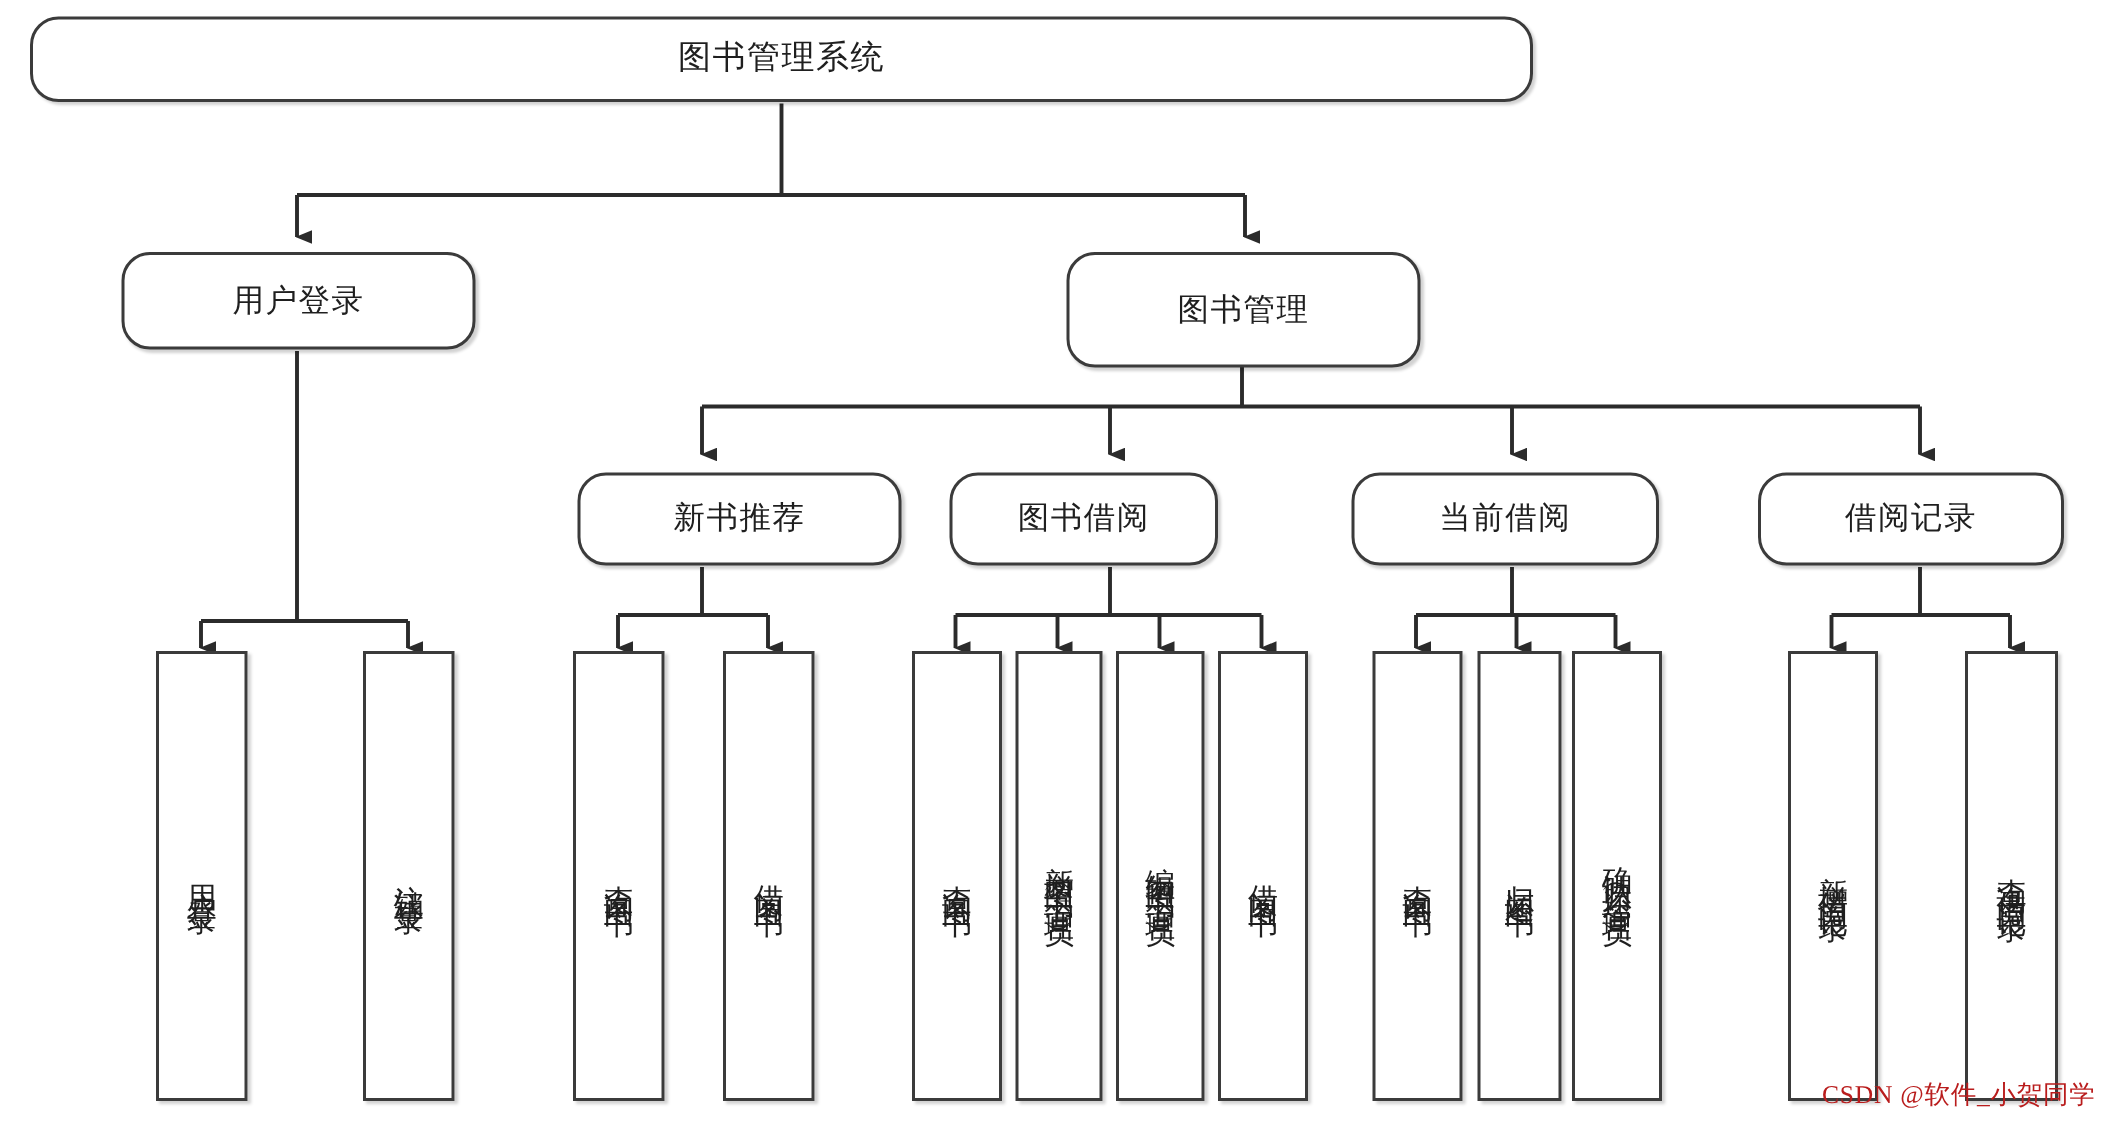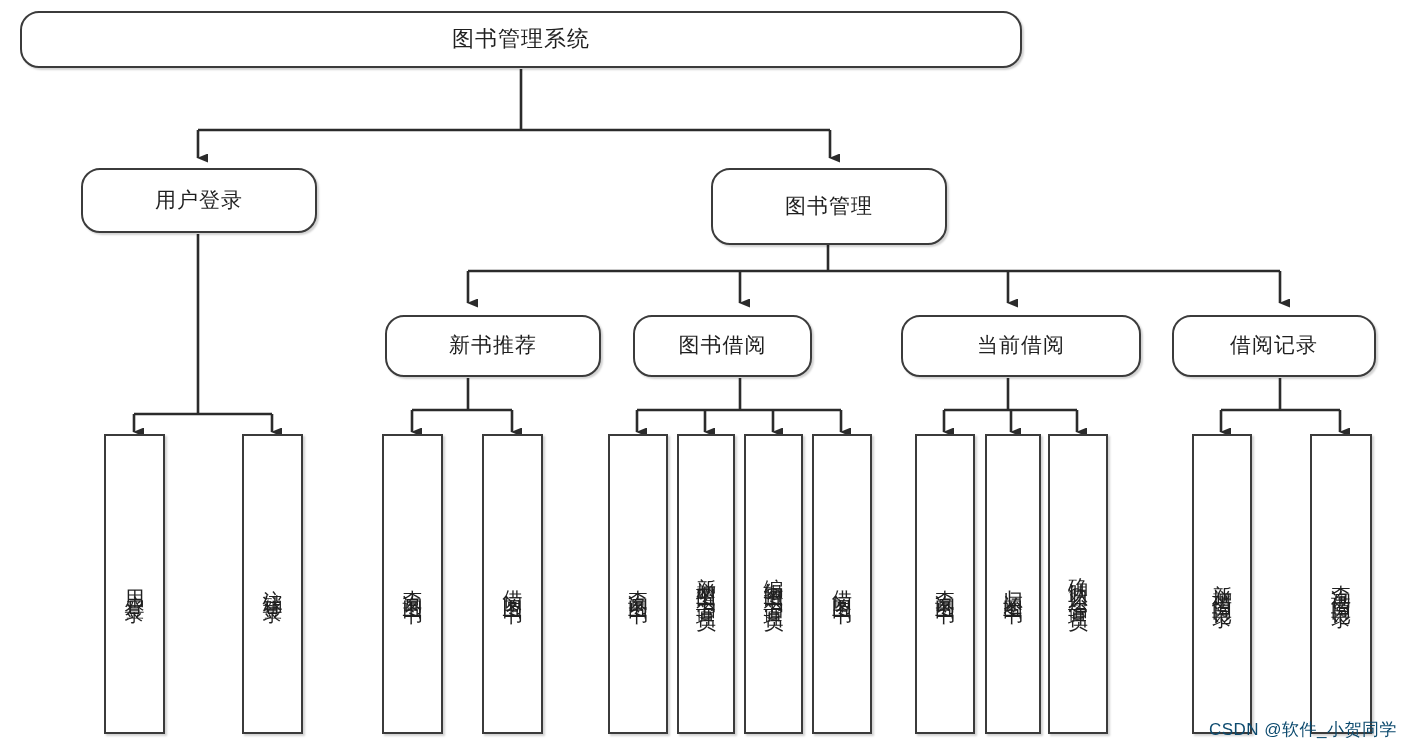--- a/index.html
+++ b/index.html
@@ -56,24 +56,24 @@
     letter-spacing: 5px;
   }
   #root-node {
     font-size: 22px;
   }
   #watermark {
     position: absolute;
     right: 8px;
     bottom: 6px;
     font-size: 17px;
-    color: #0c4a6e;
+    color: #b91c1c;
     letter-spacing: 0.5px;
     white-space: nowrap;
-    font-family: Liberation Sans, sans-serif;
+    font-family: Liberation Serif, serif;
   }
 </style>
 </head>
 <body>
 
 <div id="canvas">
 
   <svg id="connectors" viewBox="0 0 1405 747">
     <defs>
       <marker id="arrow" markerWidth="9" markerHeight="11" refX="4.5" refY="10" orient="auto" markerUnits="userSpaceOnUse">
@@ -127,21 +127,21 @@
   <div class="node horizontal" id="root-node" style="left:20px; top:11px; width:1002px; height:57px;">图书管理系统</div>
 
   <div class="node horizontal" style="left:81px; top:168px; width:236px; height:65px;">用户登录</div>
 
   <div class="node horizontal" style="left:711px; top:168px; width:236px; height:77px;">图书管理</div>
 
   <div class="node horizontal" style="left:362px; top:315px; width:216px; height:62px;margin-left:23px;">新书推荐</div>
 
   <div class="node horizontal" style="left:633px; top:315px; width:179px; height:62px;">图书借阅</div>
 
-  <div class="node horizontal" style="left:901px; top:315px; width:240px; height:62px;">当前借阅</div>
+  <div class="node horizontal" style="left:901px; top:315px; width:205px; height:62px;">当前借阅</div>
 
   <div class="node horizontal" style="left:1172px; top:315px; width:204px; height:62px;">借阅记录</div>
 
   <div class="node vertical" style="left:104px; top:434px; width:61px; height:300px;">
     <span class="vlabel">用户登录</span>
   </div>
   <div class="node vertical" style="left:242px; top:434px; width:61px; height:300px;">
     <span class="vlabel">注销登录</span>
   </div>
 

